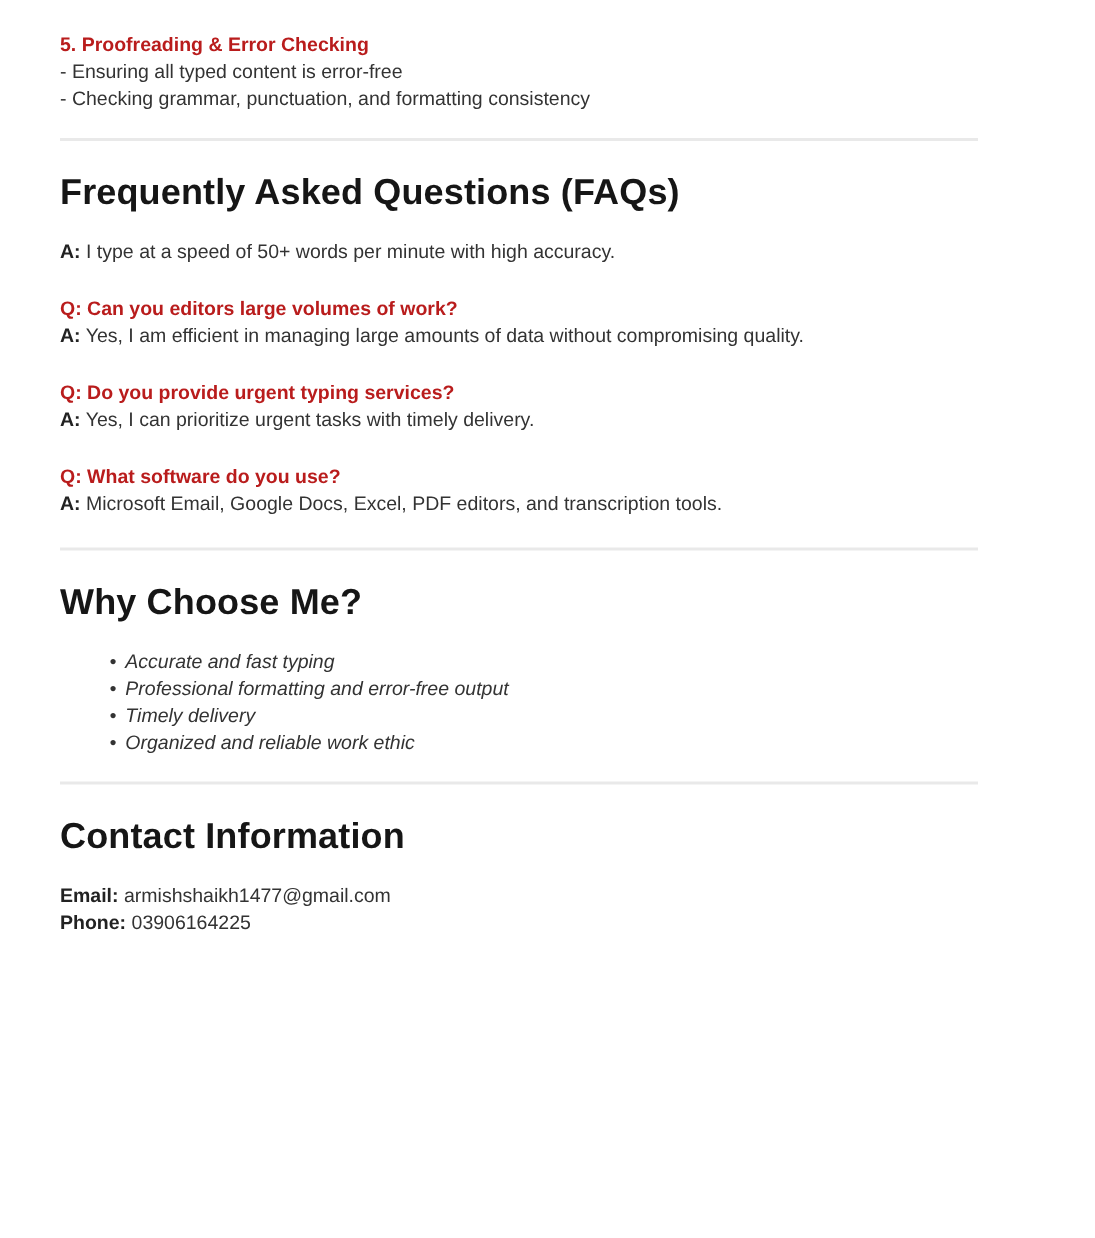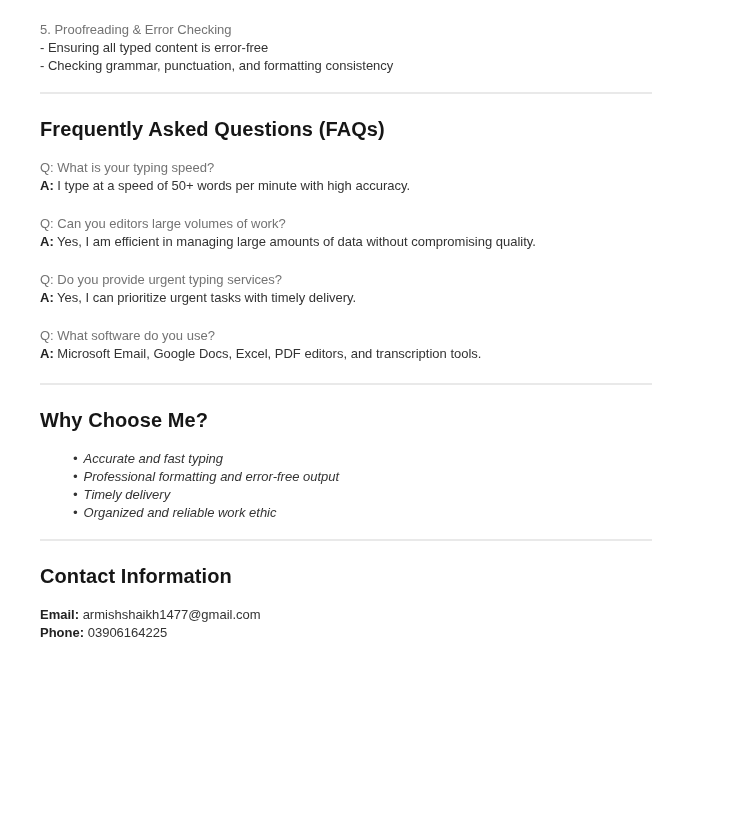--- a/index.html
+++ b/index.html
@@ -13,30 +13,30 @@
     overflow: hidden;
     font-family: "Liberation Sans", "DejaVu Sans", sans-serif;
     color: #333333;
   }
   .doc {
     padding: 21px 78px 0 40px; 
     font-size: 13px;
     line-height: 18px;
   }
   .doc p { margin: 0; }
-  .b { font-weight: normal; color: #737373; }
+  .b { font-weight: bold; color: #b91c1c; }
   strong { font-weight: bold; color: #222222; }
   hr.divider {
     border: 0;
     border-top: 2px solid #e9e9e9;
     margin: 17px 0 0 0;
     width: 100%;
   }
   h2.section-heading {
-    font-size: 20px;
+    font-size: 24px;
     line-height: 28px;
     font-weight: bold;
     color: #161616;
     margin: 21px 0 0 0;
     letter-spacing: 0.1px;
   }
   .svc-block { margin: 0; }
   .faq-item { margin: 16px 0 20px 0; }
   .faq-item:first-of-type { margin-top: 16px; }
   ul.why-list {
@@ -58,21 +58,20 @@
     <p>- Ensuring all typed content is error-free</p>
     <p>- Checking grammar, punctuation, and formatting consistency</p>
   </section>
 
   <hr class="divider">
 
   <section>
     <h2 class="section-heading">Frequently Asked Questions (FAQs)</h2>
 
     <div class="faq-item">
-      <p class="b">Q: What is your typing speed?</p>
       <p><strong>A:</strong> <span>I type at a speed of 50+ words per minute with high accuracy.</span></p>
     </div>
 
     <div class="faq-item">
       <p class="b">Q: Can you editors large volumes of work?</p>
       <p><strong>A:</strong> <span>Yes, I am efficient in managing large amounts of data without compromising quality.</span></p>
     </div>
 
     <div class="faq-item">
       <p class="b">Q: Do you provide urgent typing services?</p>

